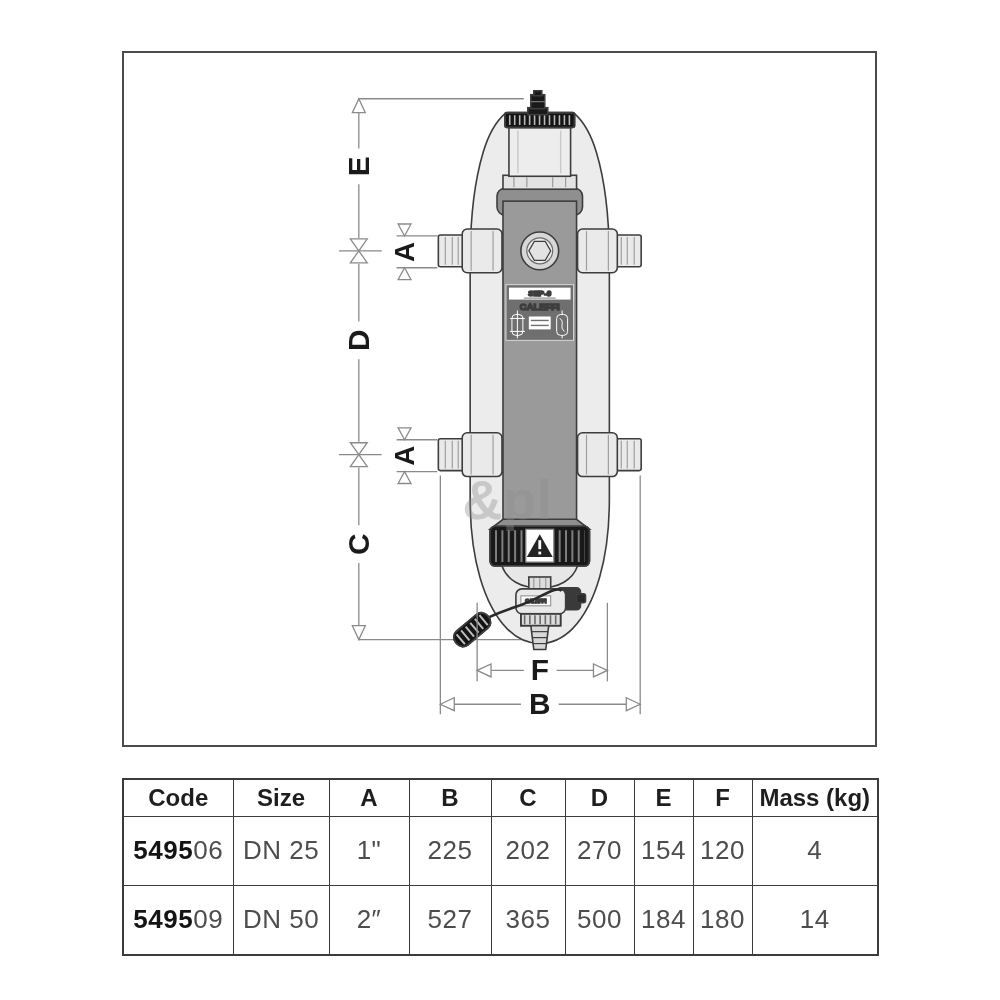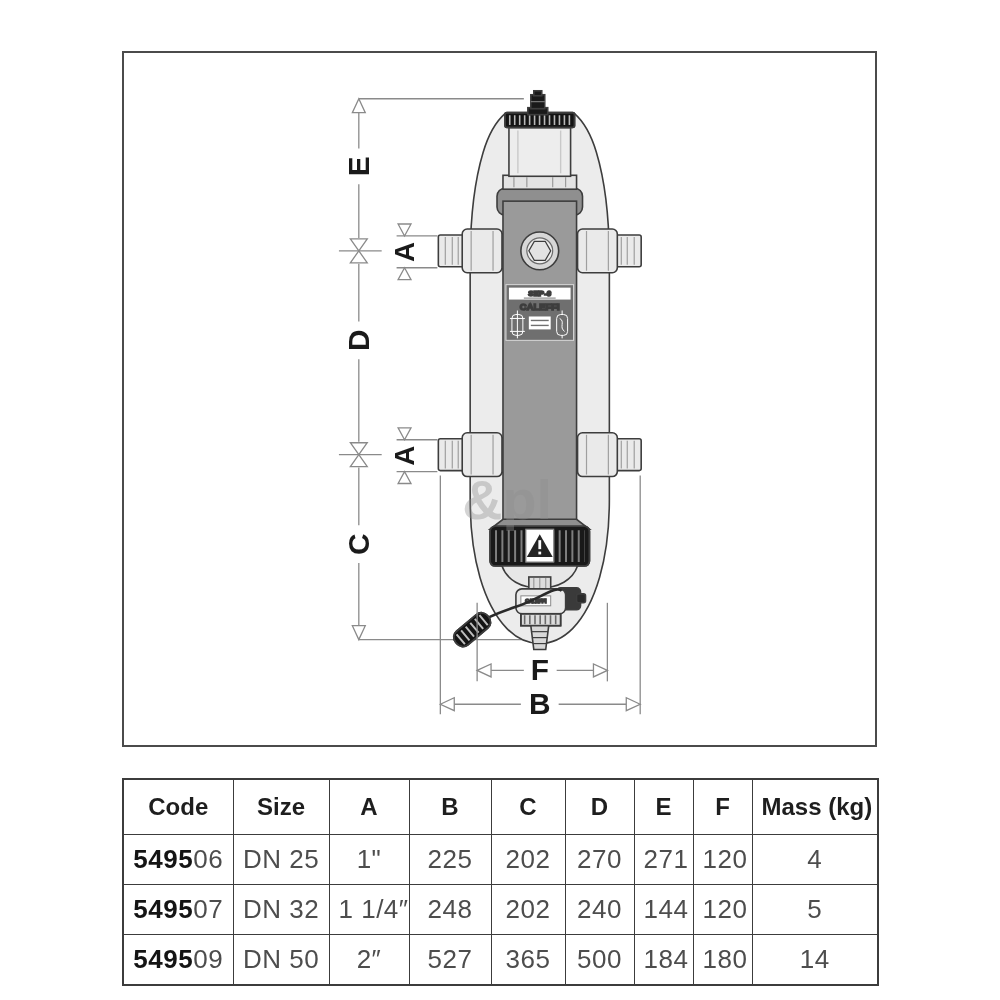--- a/index.html
+++ b/index.html
@@ -1,20 +1,20 @@
 <!DOCTYPE html>
 <html><head>
 <meta charset="utf-8">
 <style>
   html,body{margin:0;padding:0;background:#ffffff;}
   body{width:1000px;height:1000px;position:relative;font-family:"Liberation Sans",sans-serif;overflow:hidden;}
   .drawing-box{position:absolute;left:122px;top:51px;width:755px;height:696px;border:2px solid #4b4b4b;box-sizing:border-box;background:#fff;}
   .drawing-box svg{position:absolute;left:0;top:0;width:100%;height:100%;}
   .dim-table{position:absolute;left:122px;top:778px;width:755px;height:178px;border-collapse:collapse;table-layout:fixed;border:2px solid #3c3c3c;}
-  .dim-table th,.dim-table td{border:1.5px solid #3c3c3c;text-align:center;vertical-align:middle;padding:9px;overflow:hidden;white-space:nowrap;}
+  .dim-table th,.dim-table td{border:1.5px solid #3c3c3c;text-align:center;vertical-align:middle;padding:0;overflow:hidden;white-space:nowrap;}
   .dim-table th{font-size:24px;font-weight:bold;color:#1e1e1e;height:36px;letter-spacing:0px;}
   .dim-table td{font-size:26px;font-weight:400;color:#4d4d4d;letter-spacing:0.5px;margin-top:40px;}
   .code-prefix{font-weight:bold;color:#141414;}
   .code-suffix{font-weight:400;color:#4d4d4d;}
   .dimtext{font-family:"Liberation Sans",sans-serif;font-weight:bold;fill:#1a1a1a;}
   .microtext{font-family:"Liberation Sans",sans-serif;fill:#ffffff;}
 </style>
 </head>
 <body>
 
@@ -268,34 +268,23 @@
     </tr>
   </thead>
   <tbody>
     <tr>
       <td><span class="code-prefix">5495</span><span class="code-suffix">06</span></td>
       <td>DN 25</td>
       <td>1"</td>
       <td>225</td>
       <td>202</td>
       <td>270</td>
-      <td>271</td>
+      <td>154</td>
       <td>120</td>
       <td>4</td>
-    </tr>
-    <tr>
-      <td><span class="code-prefix">5495</span><span class="code-suffix">07</span></td>
-      <td>DN 32</td>
-      <td>1 1/4″</td>
-      <td>248</td>
-      <td>202</td>
-      <td>240</td>
-      <td>144</td>
-      <td>120</td>
-      <td>5</td>
     </tr>
     <tr>
       <td><span class="code-prefix">5495</span><span class="code-suffix">09</span></td>
       <td>DN 50</td>
       <td>2″</td>
       <td>527</td>
       <td>365</td>
       <td>500</td>
       <td>184</td>
       <td>180</td>

